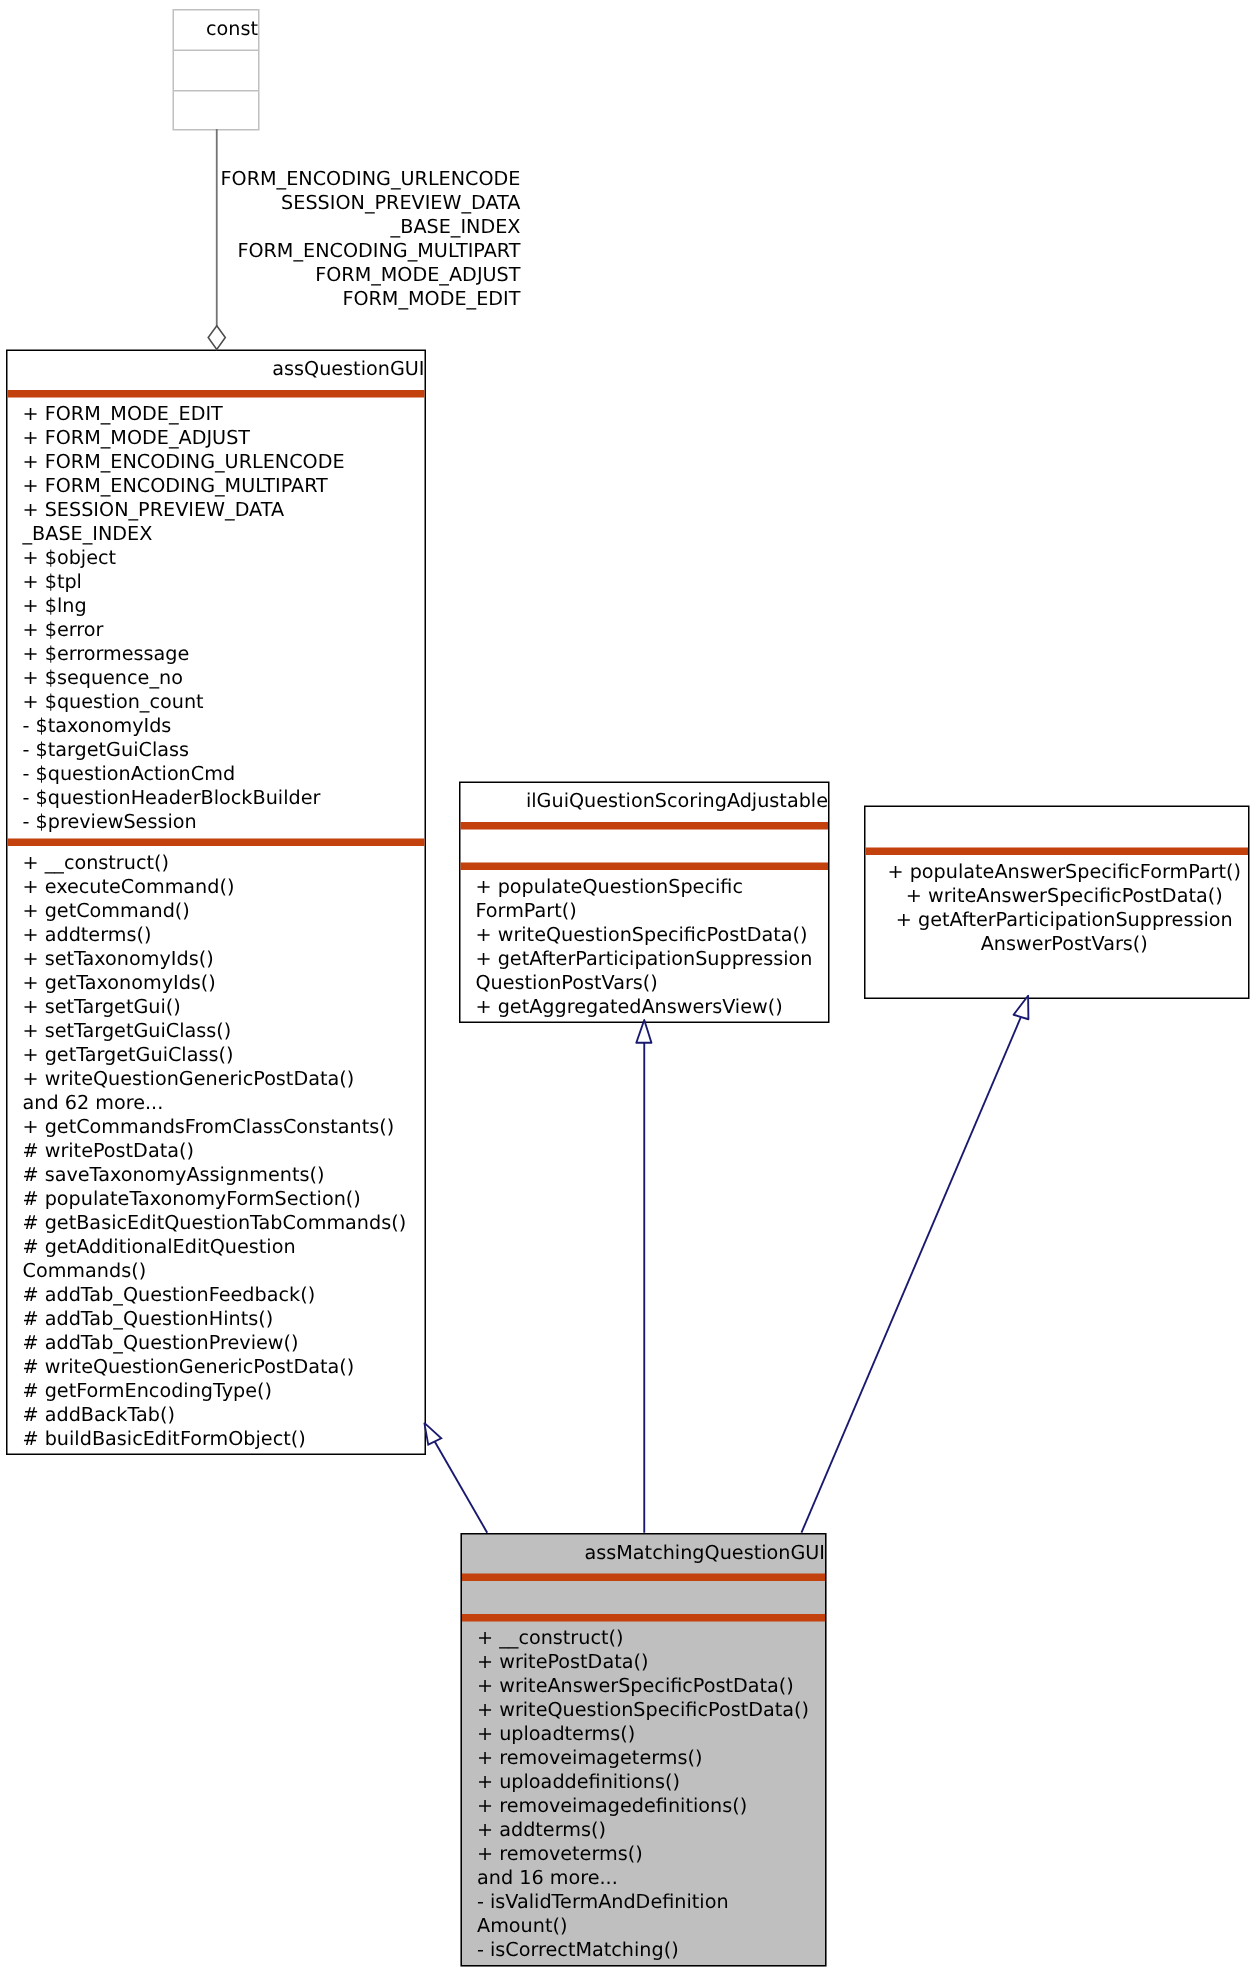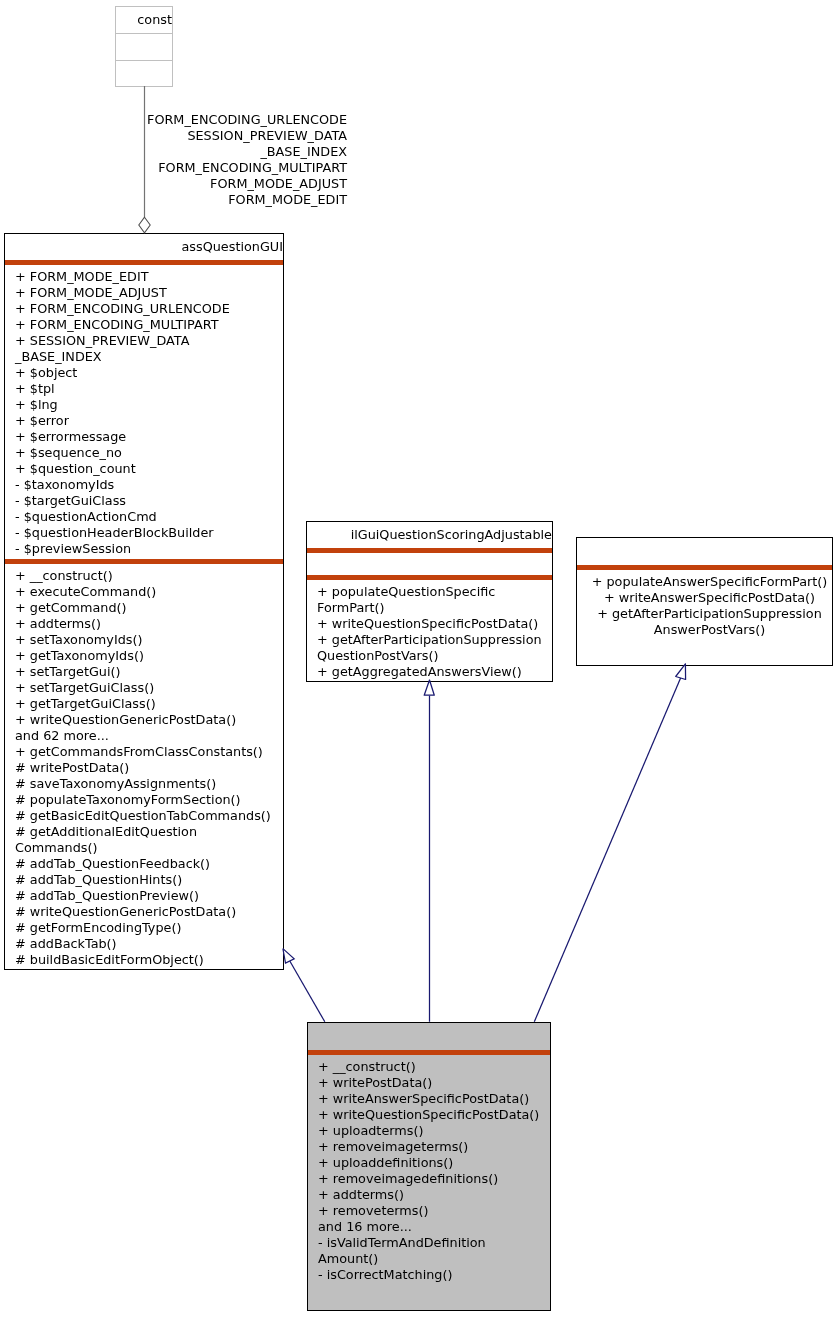--- a/index.html
+++ b/index.html
@@ -108,20 +108,21 @@
     <div class="sec" style="height:27px;"></div>
     <div class="sec mlist" style="height:74px;padding:4px 0 0 10px;text-align:center;">
         <div class="m">+ populateAnswerSpecificFormPart()</div>
         <div class="m">+ writeAnswerSpecificPostData()</div>
         <div class="m">+ getAfterParticipationSuppression</div>
         <div class="m">AnswerPostVars()</div>
       </div>
   </div>
 
   <div class="uml-box hl" style="left:307px;top:1022px;width:244px;height:289px;">
+    <div class="sec title" style="height:26px;padding-top:5px;">assMatchingQuestionGUI</div>
     <div class="sec" style="height:27px;"></div>
     <div class="sec mlist" style="height:234px;padding:4px 0 0 10px;">
         <div class="m">+ __construct()</div>
         <div class="m">+ writePostData()</div>
         <div class="m">+ writeAnswerSpecificPostData()</div>
         <div class="m">+ writeQuestionSpecificPostData()</div>
         <div class="m">+ uploadterms()</div>
         <div class="m">+ removeimageterms()</div>
         <div class="m">+ uploaddefinitions()</div>
         <div class="m">+ removeimagedefinitions()</div>

